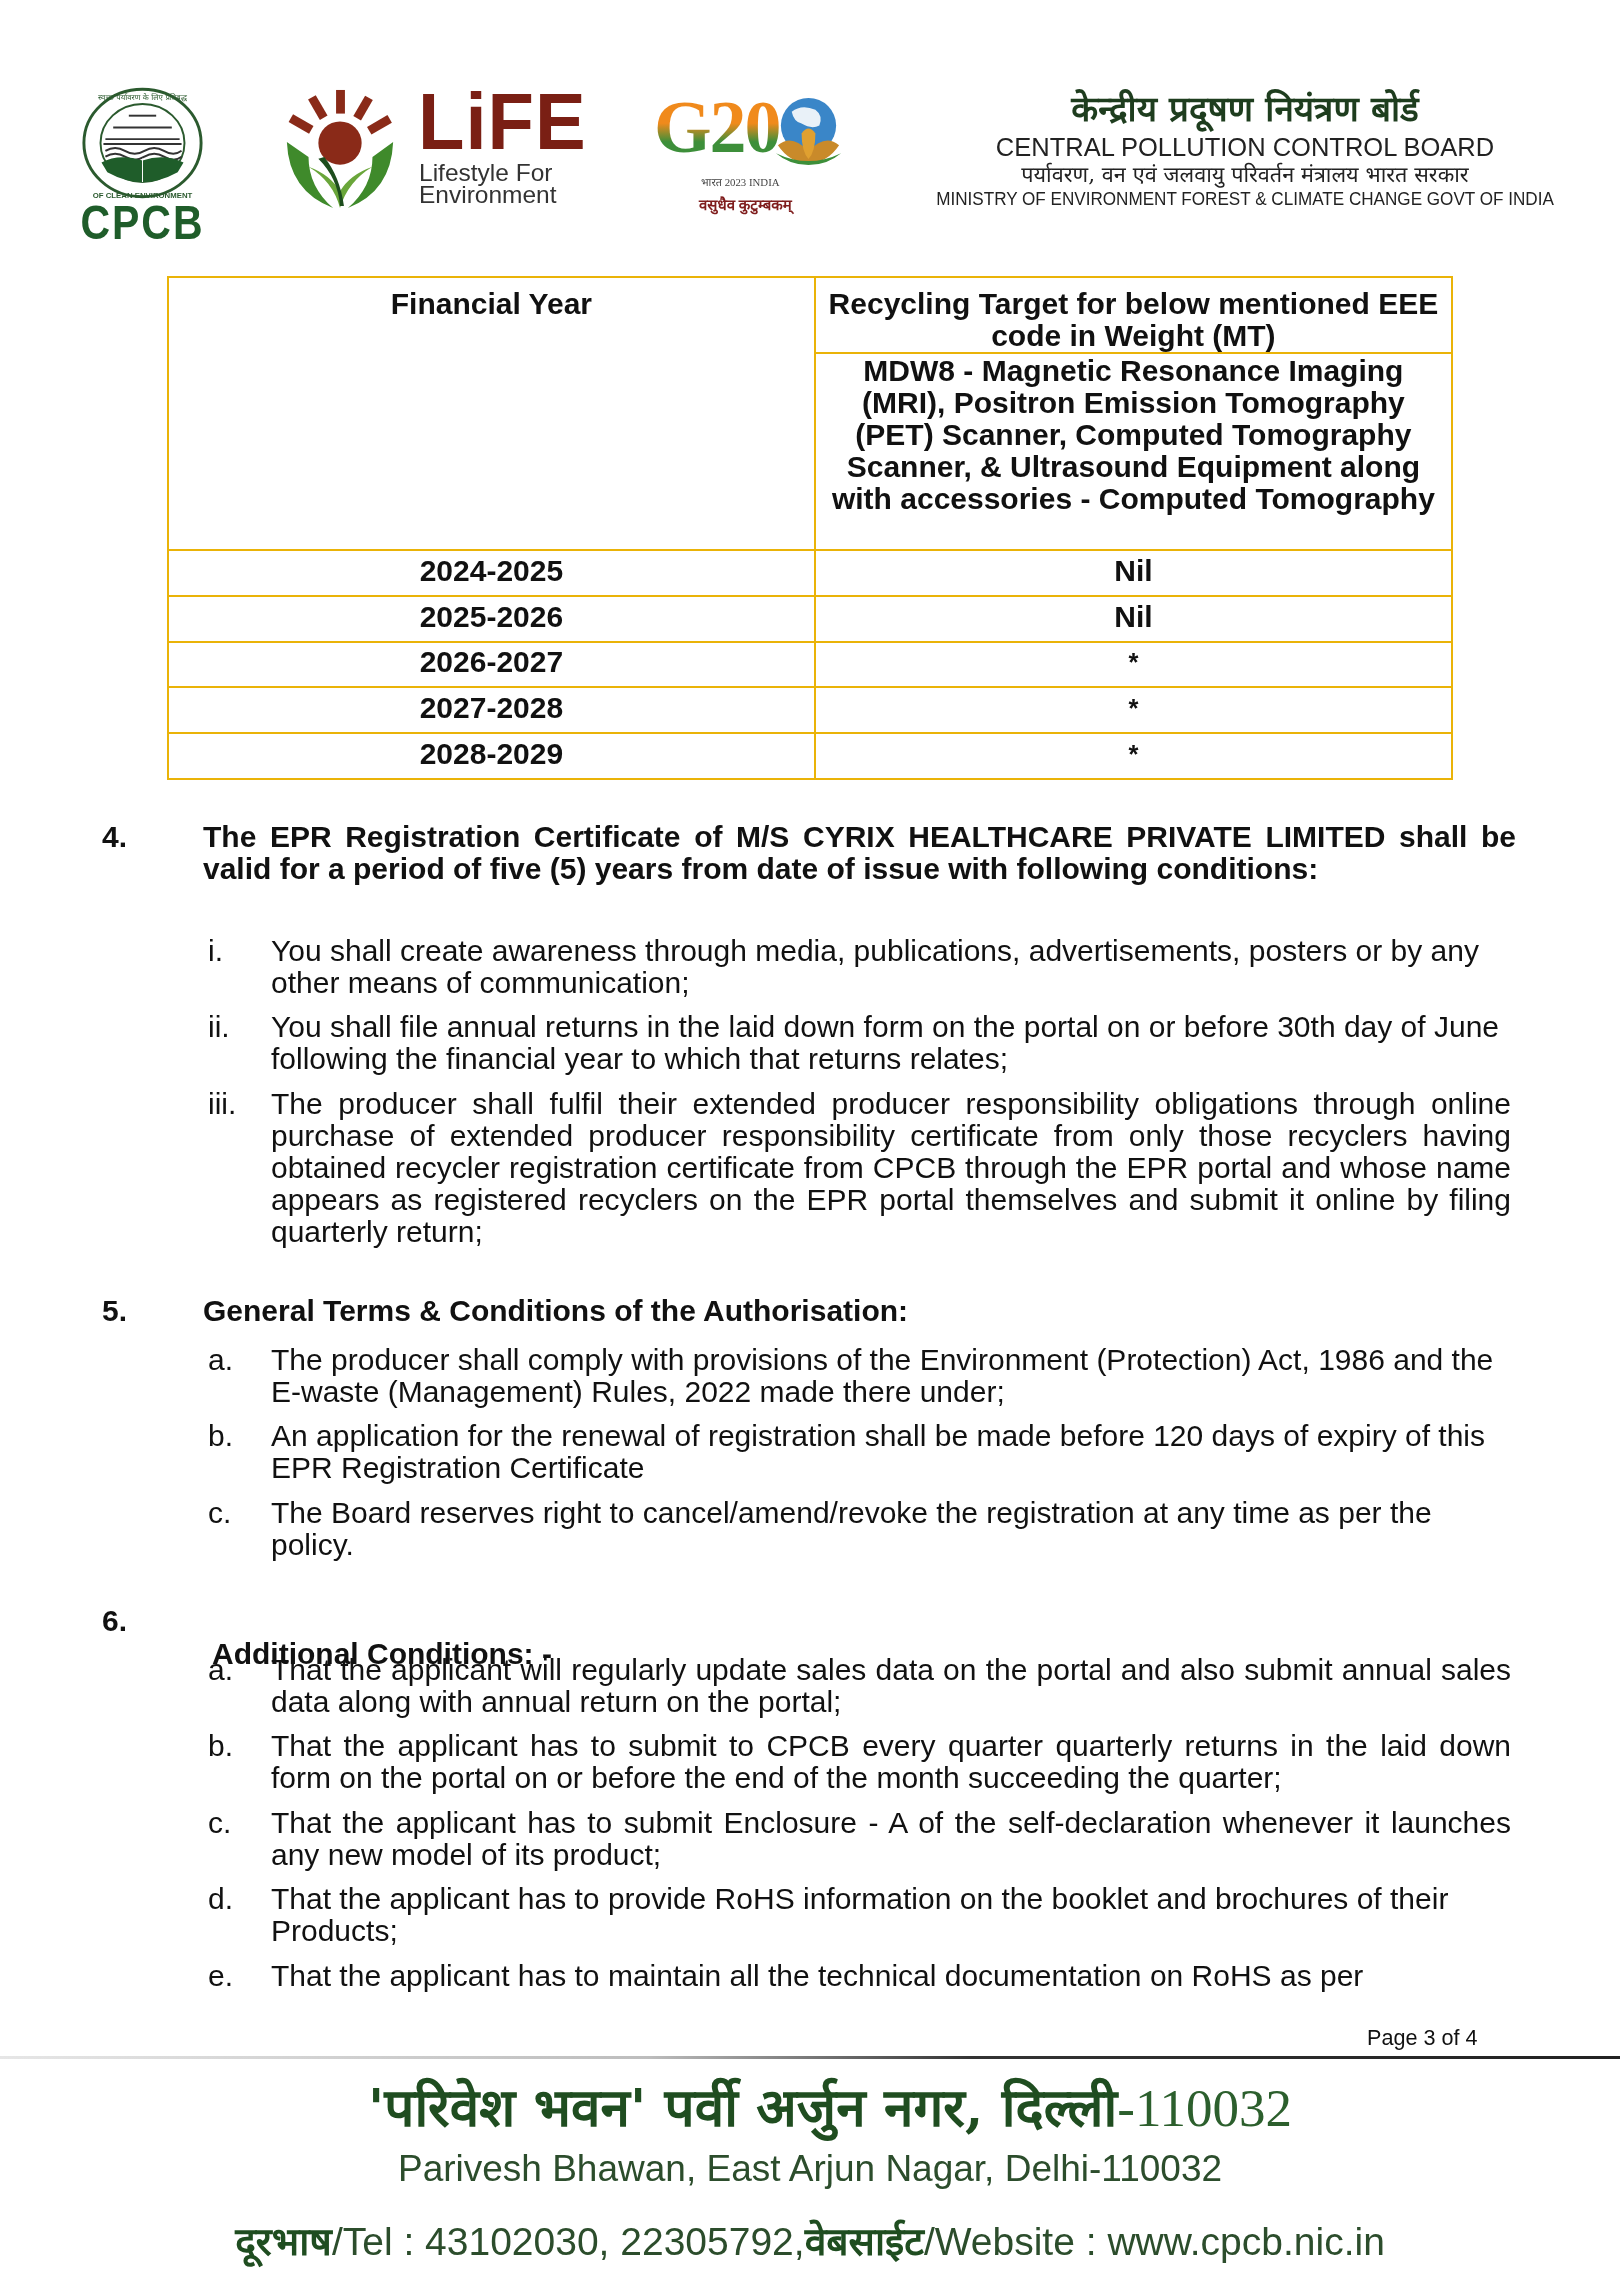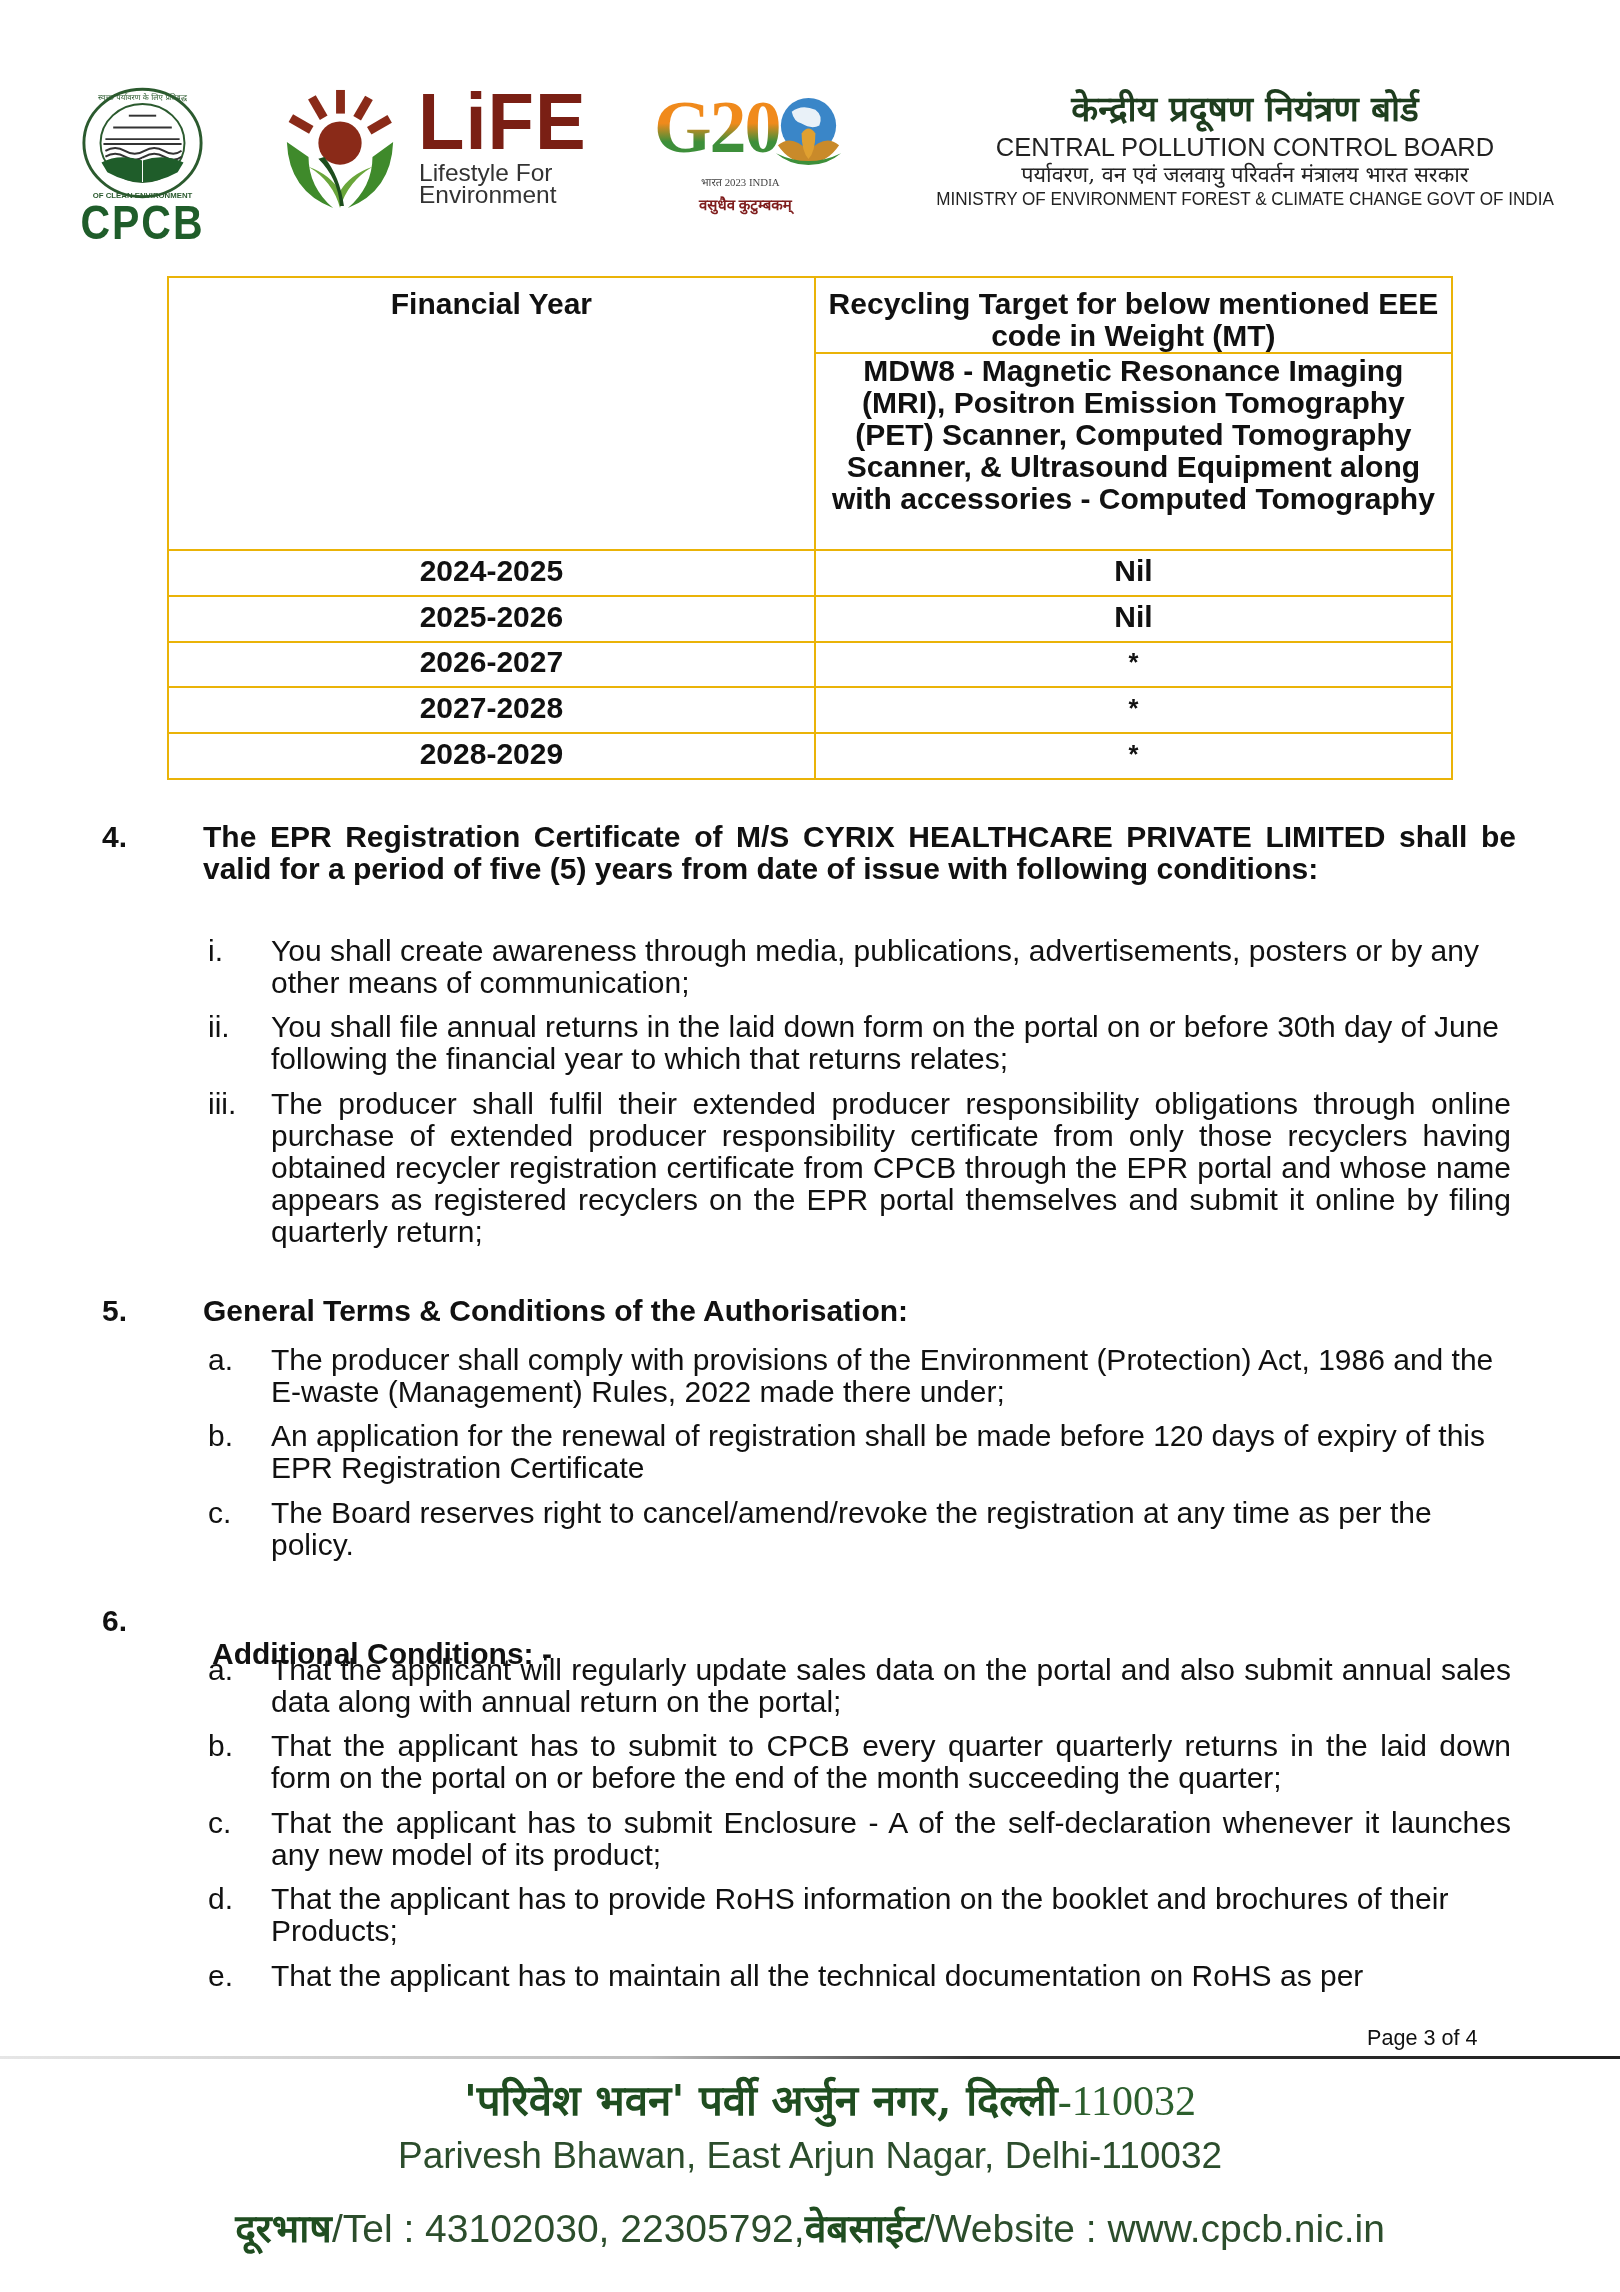--- a/index.html
+++ b/index.html
@@ -45,21 +45,21 @@
   .sec-title { position: absolute; left: 203px; width: 1313px; font-weight: bold; font-size: 30px; line-height: 32px; text-align: justify; }
   .item { position: absolute; left: 0; width: 1620px; }
   .item-marker { position: absolute; left: 208px; font-size: 30px; line-height: 32px; }
   .item-text { position: absolute; left: 271px; width: 1240px; font-size: 30px; line-height: 32px; text-align: justify; }
   .item-text.left { text-align: left; }
 
   
   .page-number { position: absolute; left: 1367px; top: 2025px; font-size: 21.6px; color: #111; }
   .footer-rule { position: absolute; left: 0; top: 2056px; width: 1620px; height: 2.9px; background: linear-gradient(90deg, #e6e6e6 0%, #bdbdbd 40%, #333 60%, #222 100%); }
   .footer { position: absolute; left: 0; top: 2078px; width: 1620px; text-align: center; color: #1f4d20; }
-  .footer-hindi { font-size: 42px; font-weight: bold; line-height: 1.1; font-family: "DejaVu Serif", serif; color: #1f4d20; padding-left: 40px; }
+  .footer-hindi { font-size: 53px; font-weight: bold; line-height: 1.1; font-family: "DejaVu Serif", serif; color: #1f4d20; padding-left: 40px; }
   .footer-hindi .pin { font-family: "Liberation Serif", serif; font-weight: normal; color: #2c5f2d; }
   .footer-eng { font-size: 37px; line-height: 1.4; color: #2c4d2c; margin-top: 5.9px; }
   .footer-contact { font-size: 39px; line-height: 1.3; color: #2c4d2c; margin-top: 22px; white-space: nowrap; }
   .footer-contact .hi { font-family: "DejaVu Sans", sans-serif; font-weight: bold; color: #1f4d20; }
 </style>
 </head>
 <body>
 
 <header class="letterhead">
 

